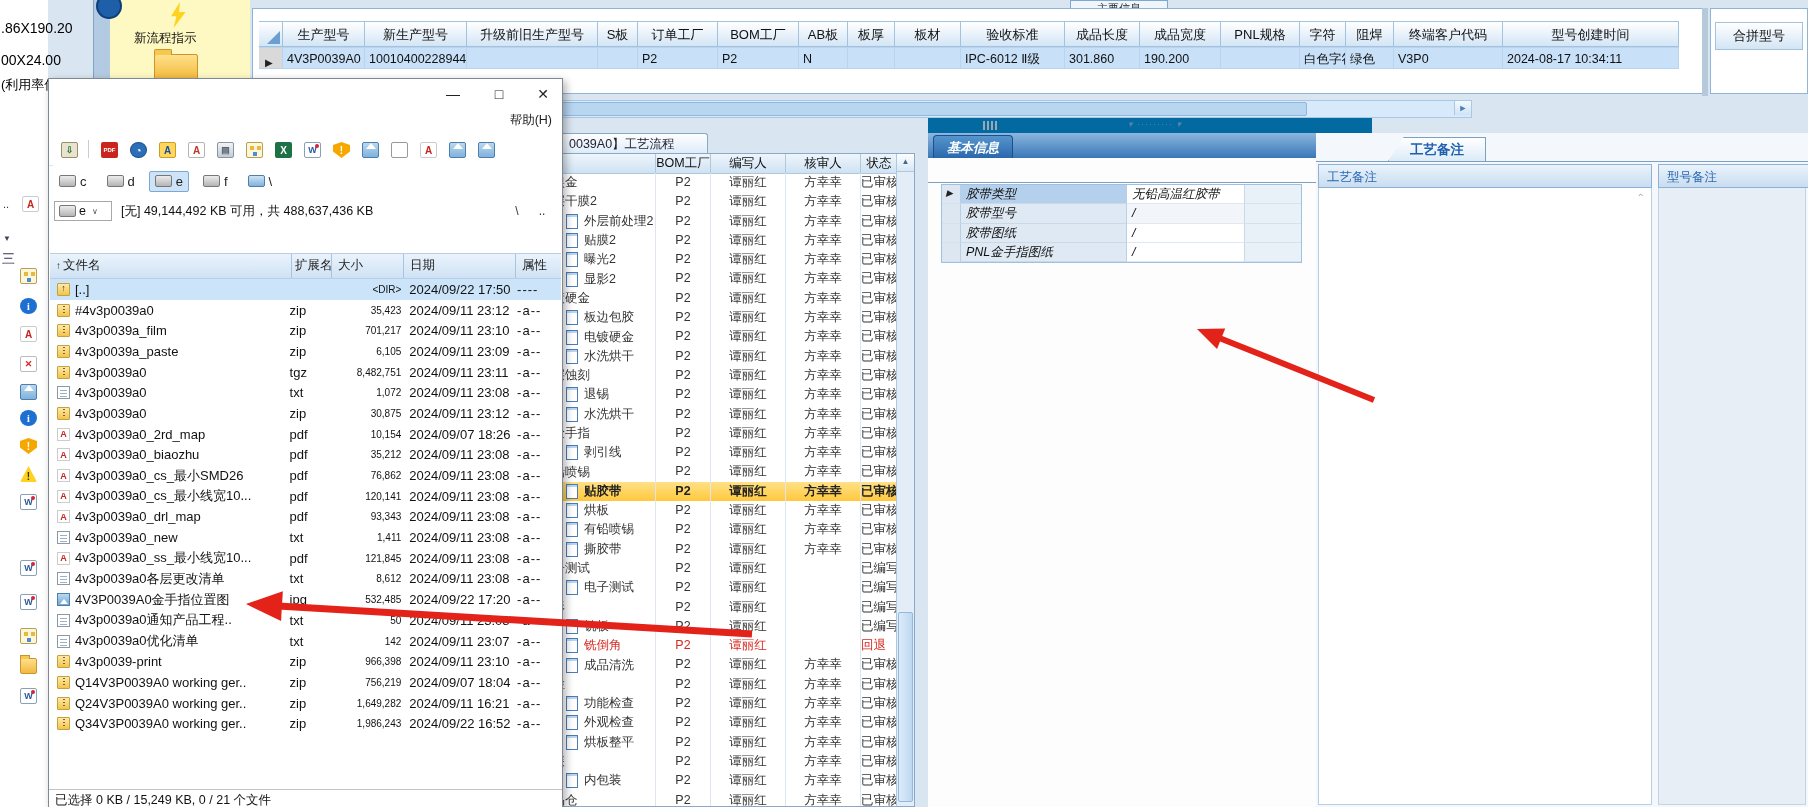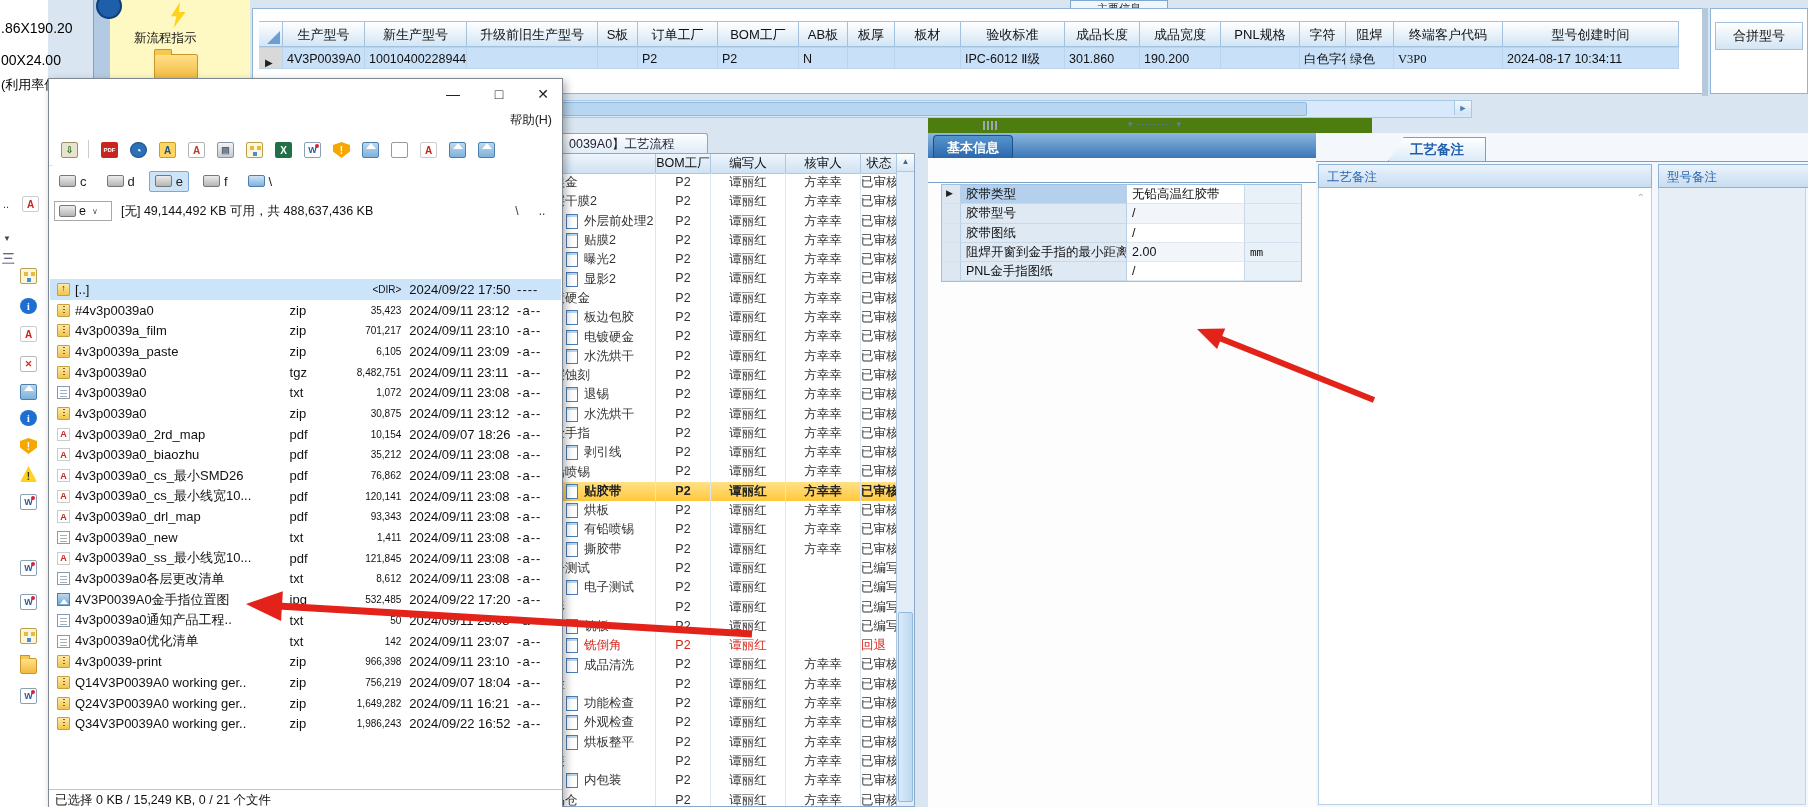--- a/index.html
+++ b/index.html
@@ -158,21 +158,21 @@
   .phl{background:linear-gradient(#ffe187,#ffc83d);font-weight:bold;color:#222;}
   .pred,.pred .pst,.pred .pwr{color:#d42a20;}
   #flow-scroll{position:absolute;top:0;right:0;width:17px;bottom:0;background:#e2edf8;border-left:1px solid #b0c8de;}
   #flow-up{height:17px;background:linear-gradient(#fdfeff,#d7e7f6);border-bottom:1px solid #b0c8de;
            text-align:center;font-size:8px;color:#44688e;line-height:16px;}
   #flow-up::before{content:"▲";}
   #flow-thumb{position:absolute;left:1px;right:1px;top:458px;height:190px;background:linear-gradient(90deg,#dcebf9,#bcd8f0);
               border:1px solid #93b8da;border-radius:2px;box-sizing:border-box;}
 
   
-  #basic{left:928px;top:118px;width:444px;height:689px;background:#4d7c0f;z-index:10;}
+  #basic{left:928px;top:118px;width:444px;height:689px;background:#0369a1;z-index:10;font-style:italic;}
   #bs-grip{position:absolute;left:55px;top:3px;width:16px;height:9px;
            background:repeating-linear-gradient(90deg,#9aa7b4 0 2px,transparent 2px 4px);}
   #bs-dots{position:absolute;left:200px;top:1px;font-size:9px;color:#5a82ac;letter-spacing:1px;}
   #bs-dots::before{content:"▾ ········· ▾";}
   #bs-bar{position:absolute;left:0;right:0;top:15px;height:25px;background:linear-gradient(#8cb6de,#3a77b8);}
   #bs-tab{position:absolute;left:5px;top:2px;width:80px;height:23px;background:linear-gradient(#5795cd,#2a68ad);
           border:1px solid #1d4f8a;border-bottom:none;border-radius:4px 4px 0 0;color:#fff;font-weight:bold;
           font-size:13px;text-align:center;line-height:23px;box-sizing:border-box;}
   #bs-body{position:absolute;left:0;right:0;top:40px;bottom:0;background:#fdfdfe;}
   #bp-tab{position:absolute;left:28px;top:2px;width:86px;height:22px;background:#fff;border:1px solid #7aa0c4;border-bottom:none;
@@ -286,21 +286,21 @@
       <div class="tt-cell tt-val" style="width: 81px;">P2</div>
       <div class="tt-cell tt-val" style="width: 49px;">N</div>
       <div class="tt-cell tt-val" style="width: 47px;"></div>
       <div class="tt-cell tt-val" style="width: 66px;"></div>
       <div class="tt-cell tt-val" style="width: 104px;">IPC-6012 Ⅱ级</div>
       <div class="tt-cell tt-val" style="width: 75px;">301.860</div>
       <div class="tt-cell tt-val" style="width: 81px;">190.200</div>
       <div class="tt-cell tt-val" style="width: 79px;"></div>
       <div class="tt-cell tt-val" style="width: 46px;">白色字符</div>
       <div class="tt-cell tt-val" style="width: 48px;">绿色</div>
-      <div class="tt-cell tt-val" style="width: 109px; font-family: Liberation Serif, serif;">V3P0</div>
+      <div class="tt-cell tt-val" style="width: 109px;">V3P0</div>
       <div class="tt-cell tt-val" style="width: 176px;">2024-08-17 10:34:11</div>
     </div>
 </div>
 <div class="abs" id="gap-line"></div>
 <div class="abs" id="merge-box">
   <div id="merge-head">合拼型号</div>
 </div>
 <div class="abs" id="tt-scroll">
   <div class="sarrow" id="sa-l">◄</div>
   <div id="tt-thumb"></div>
@@ -669,26 +669,20 @@
             <div class="bpitem">胶带型号</div>
             <div class="bpval">/</div>
             <div class="bpunit"></div>
           </div>
           <div class="bprow">
             <div class="bpsel"></div>
             <div class="bpitem">胶带图纸</div>
             <div class="bpval">/</div>
             <div class="bpunit"></div>
           </div>
-          <div class="bprow balt">
-            <div class="bpsel"></div>
-            <div class="bpitem">阻焊开窗到金手指的最小距离</div>
-            <div class="bpval">2.00</div>
-            <div class="bpunit">mm</div>
-          </div>
           <div class="bprow">
             <div class="bpsel"></div>
             <div class="bpitem">PNL金手指图纸</div>
             <div class="bpval">/</div>
             <div class="bpunit"></div>
           </div>
         </div>
     </div>
   </div>
 </div>
@@ -739,20 +733,27 @@
   <div id="fm-driveinfo">
     <div id="fm-combo">
       <span class="drvico"></span>
       <span>e</span>
       <span class="cmb-arrow">∨</span>
     </div>
     <div id="fm-dinfo">[无] 49,144,492 KB 可用，共 488,637,436 KB</div>
     <div id="fm-rootbtn">\</div>
     <div id="fm-parentbtn">..</div>
   </div>
+  <div id="fm-heads">
+    <div class="fh fh-name">文件名</div>
+    <div class="fh fh-ext">扩展名</div>
+    <div class="fh fh-size">大小</div>
+    <div class="fh fh-date">日期</div>
+    <div class="fh fh-attr">属性</div>
+  </div>
   <div id="fm-rows">
       <div class="frow fsel">
         <div class="fi fi-up"></div>
         <div class="fn">[..]</div>
         <div class="fe"></div>
         <div class="fs">&lt;DIR&gt;</div>
         <div class="fd">2024/09/22 17:50</div>
         <div class="fa">----</div>
       </div>
       <div class="frow">

